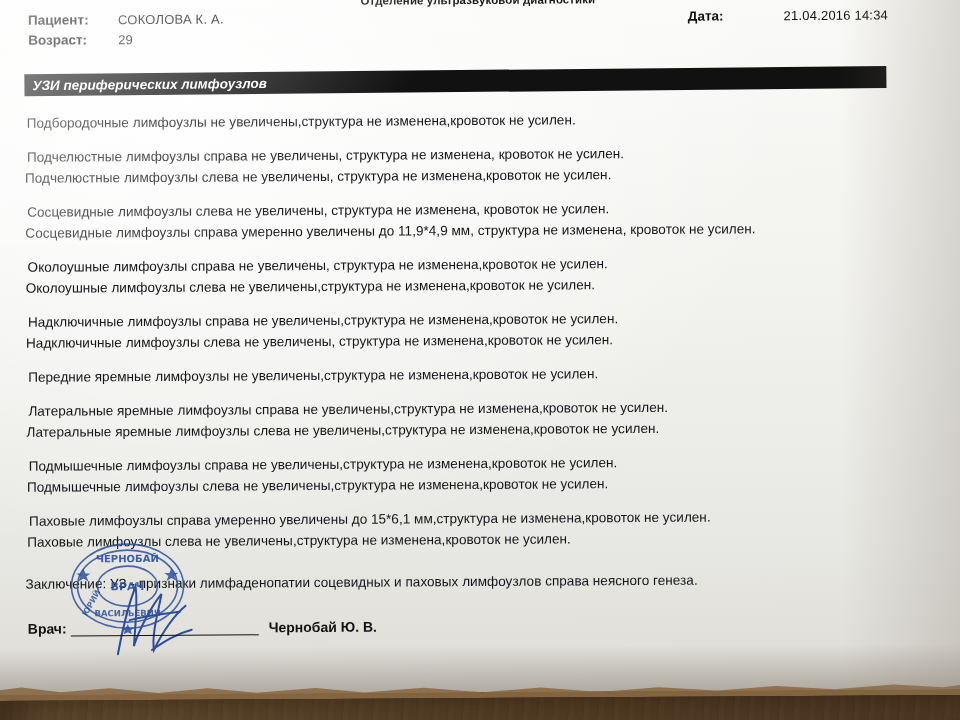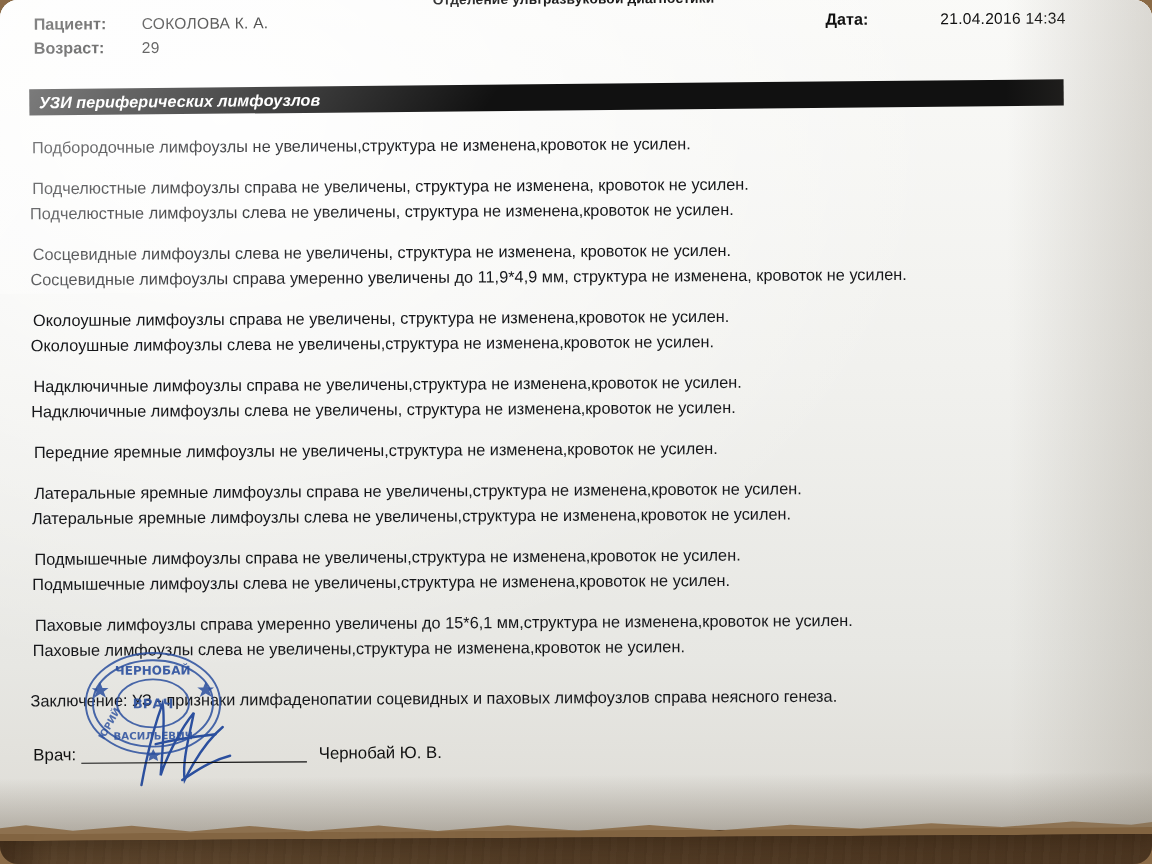--- a/index.html
+++ b/index.html
@@ -12,21 +12,20 @@
     overflow: hidden;
     font-family: "Liberation Sans", sans-serif;
     background: #8a6a46;
   }
   .scene {
     position: relative;
     width: 960px;
     height: 720px;
     overflow: hidden;
     background: linear-gradient(100deg, #9b7b52 0%, #a8865c 25%, #8e6e49 55%, #7d5f3e 100%);
-    border-radius: 15px;
   }
   
   .wood-grain {
     position: absolute;
     inset: 0;
     background-image: repeating-linear-gradient(
       94deg,
       rgba(0,0,0,0.06) 0px,
       rgba(0,0,0,0.06) 2px,
       rgba(255,255,255,0.03) 2px,
@@ -189,29 +188,29 @@
   }
   .doctor-row {
     position: absolute;
     left: 36px;
     top: 626px;
     display: flex;
     align-items: flex-end;
     font-size: 14px;
     color: #111;
   }
-  .doctor-label { font-weight: normal; margin-right: 4px; }
+  .doctor-label { font-weight: bold; margin-right: 4px; }
   .sig-line {
     display: inline-block;
     width: 188px;
     border-bottom: 1.6px solid #111;
     height: 14px;
     margin: 0 10px 0 0;
   }
-  .doctor-name { font-weight: normal; }
+  .doctor-name { font-weight: bold; }
 
   
   .stamp {
     position: absolute;
     left: 72px;
     top: 544px;
     width: 128px;
     height: 96px;
     pointer-events: none;
   }

